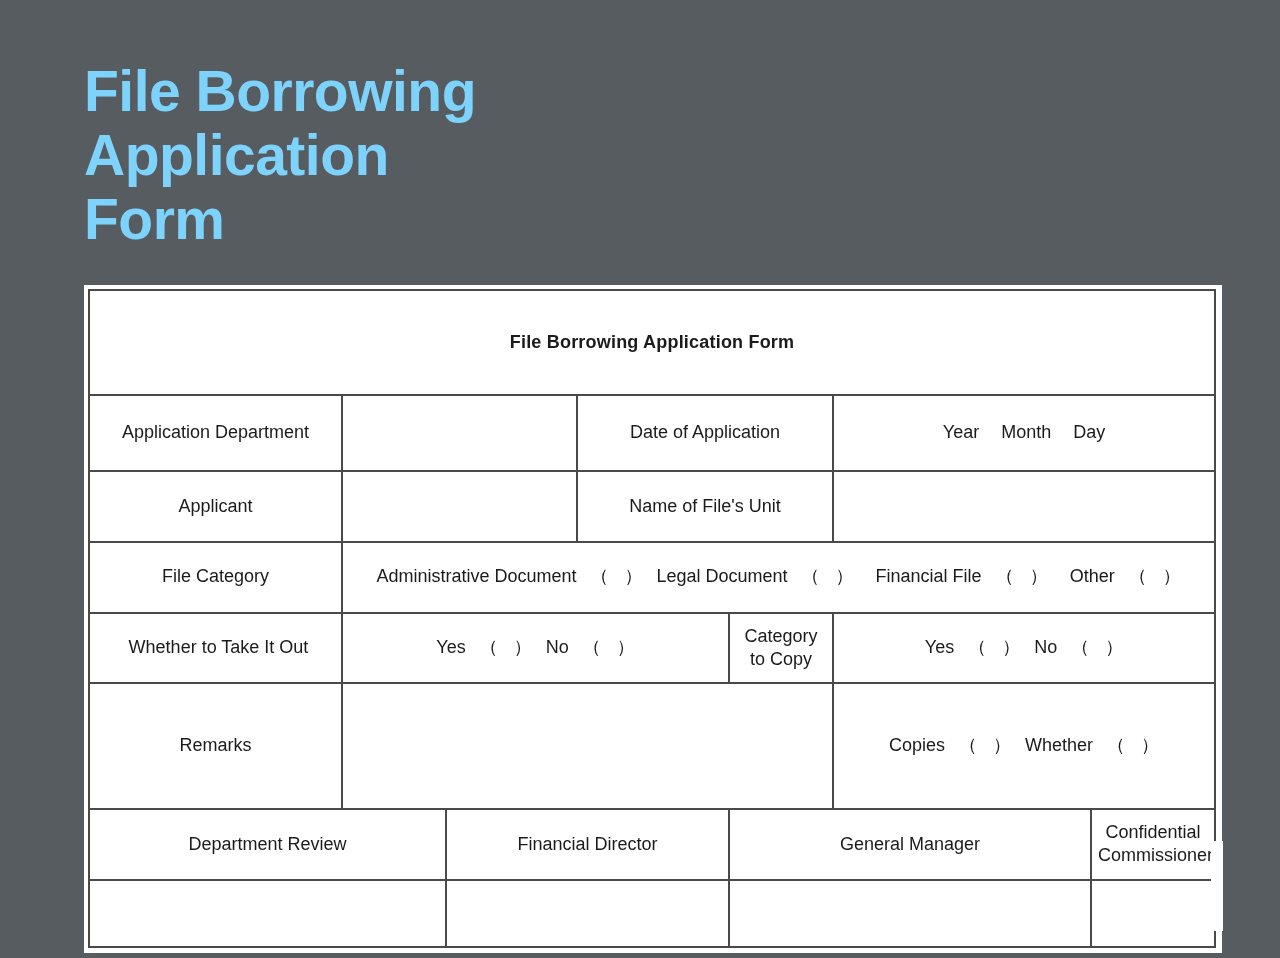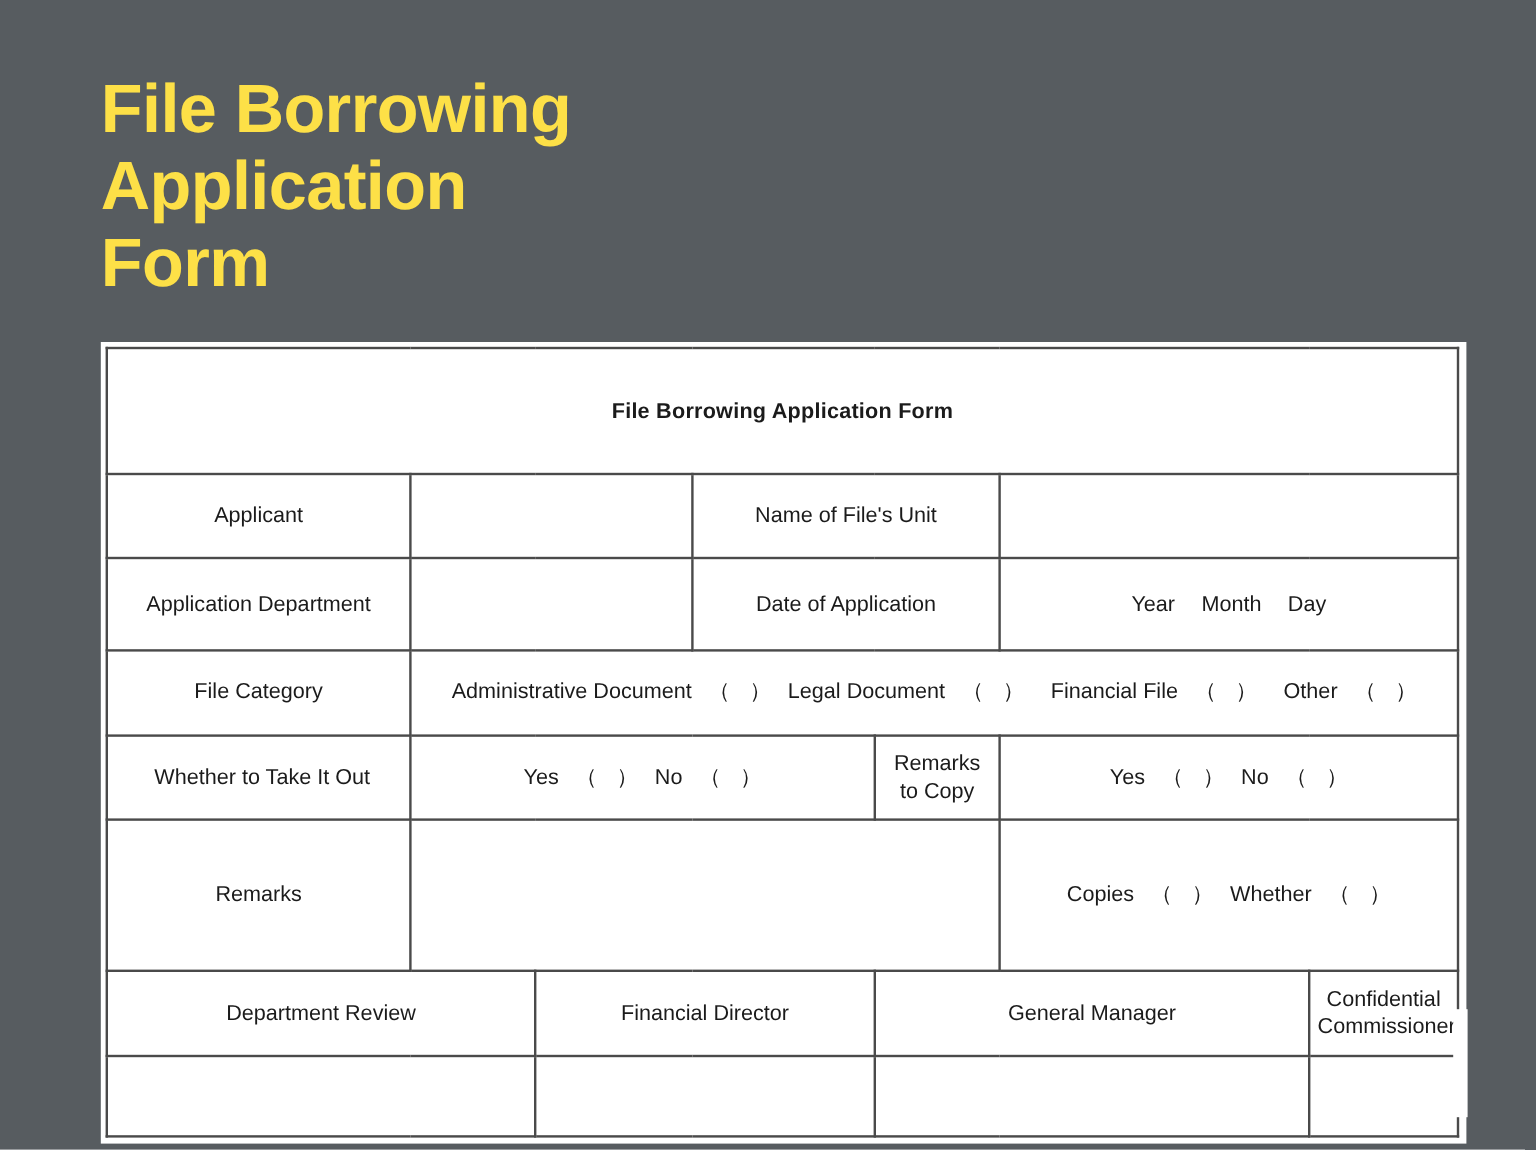--- a/index.html
+++ b/index.html
@@ -14,21 +14,21 @@
     overflow: hidden;
     position: relative;
   }
 
   
   #slide-title {
     position: absolute;
     left: 84px;
     top: 60px;
     width: 560px;
-    color: #fde047;
+    color: #7dd3fc;
     font-size: 57px;
     font-weight: bold;
     line-height: 1.12;
     letter-spacing: -0.5px;
     white-space: pre-line;
   }
 
   
   #form-card {
     position: absolute;
@@ -101,48 +101,48 @@
       <col style="width:258px">
       <col style="width:124px">
     </colgroup>
     <tbody>
 
       <tr>
         <td colspan="7" class="form-heading" style="height:88px;">File Borrowing Application Form</td>
       </tr>
 
       <tr>
-        <td style="height:59px;">Applicant</td>
-        <td colspan="2"></td>
-        <td colspan="2">Name of File's Unit</td>
-        <td colspan="2"></td>
-      </tr>
-
-      <tr>
         <td style="height:64px;">Application Department</td>
         <td colspan="2"></td>
         <td colspan="2">Date of Application</td>
         <td colspan="2">
           <span>Year</span><span class="wide-space"></span><span>Month</span><span class="wide-space"></span><span>Day</span>
         </td>
+      </tr>
+
+      <tr>
+        <td style="height:59px;">Applicant</td>
+        <td colspan="2"></td>
+        <td colspan="2">Name of File's Unit</td>
+        <td colspan="2"></td>
       </tr>
 
       <tr>
         <td style="height:60px;">File Category</td>
         <td colspan="6" class="cat-line">
           <span>Administrative Document</span><span class="mid-space"></span><span><span>（</span><span class="paren-gap"></span><span>）</span></span><span class="mid-space"></span><span>Legal Document</span><span class="mid-space"></span><span><span>（</span><span class="paren-gap"></span><span>）</span></span><span class="wide-space"></span><span>Financial File</span><span class="mid-space"></span><span><span>（</span><span class="paren-gap"></span><span>）</span></span><span class="wide-space"></span><span>Other</span><span class="mid-space"></span><span><span>（</span><span class="paren-gap"></span><span>）</span></span>
         </td>
       </tr>
 
       <tr>
         <td style="height:59px;padding-left:12px;">Whether to Take It Out</td>
         <td colspan="3">
           <span>Yes</span><span class="mid-space"></span><span><span>（</span><span class="paren-gap"></span><span>）</span></span><span class="mid-space"></span><span>No</span><span class="mid-space"></span><span><span>（</span><span class="paren-gap"></span><span>）</span></span>
         </td>
-        <td>Remarks to Copy</td>
+        <td>Category to Copy</td>
         <td colspan="2">
           <span>Yes</span><span class="mid-space"></span><span><span>（</span><span class="paren-gap"></span><span>）</span></span><span class="mid-space"></span><span>No</span><span class="mid-space"></span><span><span>（</span><span class="paren-gap"></span><span>）</span></span>
         </td>
       </tr>
 
 
       <tr>
         <td style="height:105px;">Remarks</td>
         <td colspan="4"></td>
         <td colspan="2">

